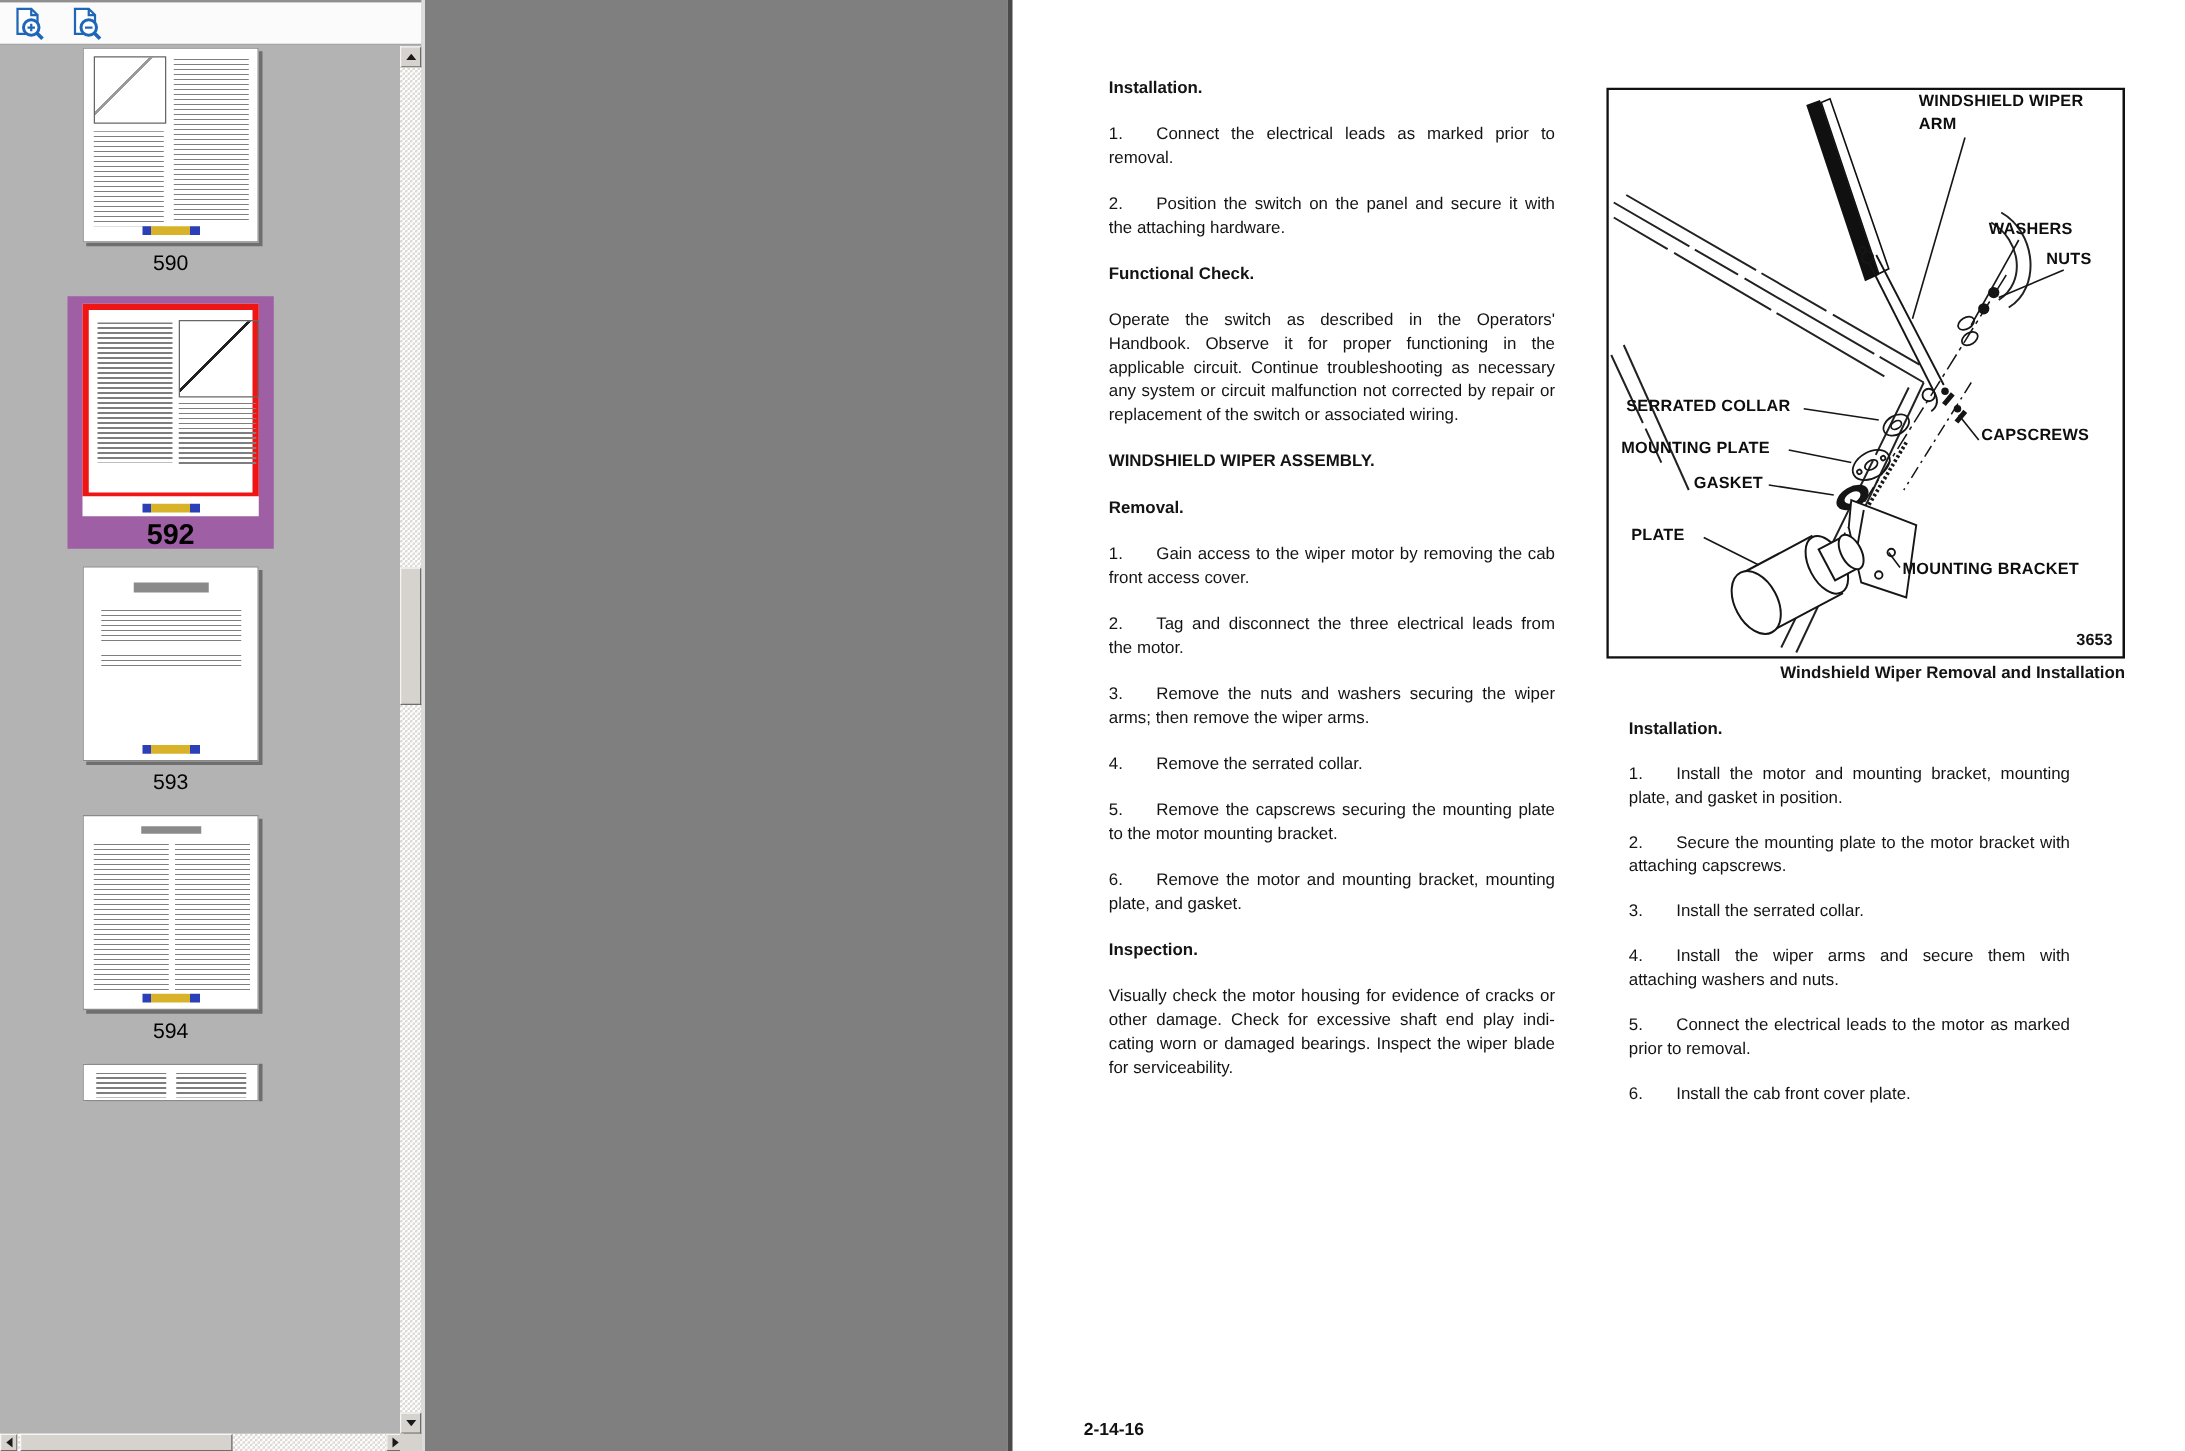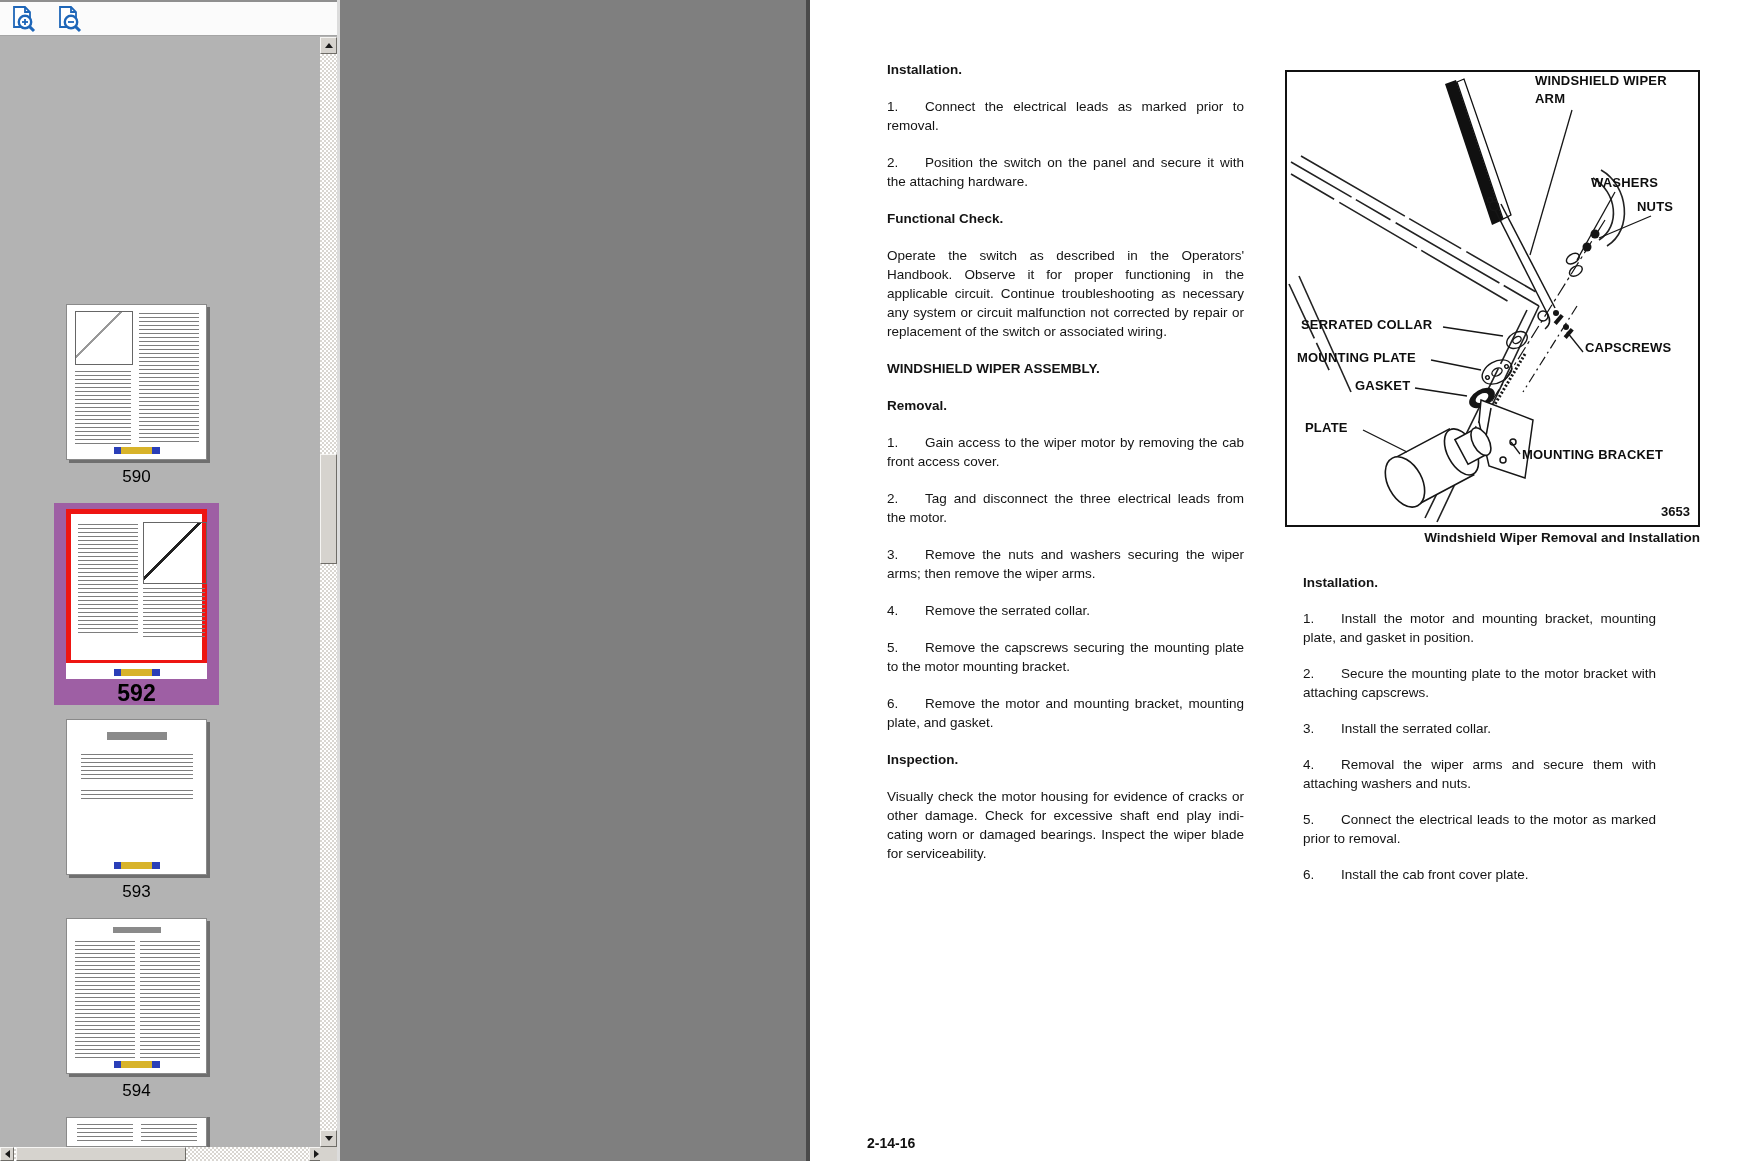--- a/index.html
+++ b/index.html
@@ -10,21 +10,21 @@
   .sidebar{position:absolute;left:0;top:0;width:340px;height:100%;background:#b3b3b3;
            border-right:3px solid #dcdcdc;box-sizing:border-box;}
   .sidebar-topline{position:absolute;left:0;top:0;width:100%;height:2px;background:#8f8f8f;}
   .toolbar{position:absolute;left:0;top:2px;width:100%;height:34px;background:#fbfbfb;
            border-bottom:1px solid #a5a5a5;box-sizing:border-box;display:flex;align-items:center;gap:16px;padding-left:8px;}
   .tb-btn{width:30px;height:30px;background:transparent;border:none;padding:0;cursor:pointer;}
   .tb-btn svg{display:block;}
 
   
   .thumbs{position:absolute;left:0;top:37px;width:273px;bottom:14px;overflow:hidden;
-          display:flex;flex-direction:column;align-items:center;padding-top:1px;justify-content:flex-end;}
+          display:flex;flex-direction:column;align-items:center;padding-top:1px;}
   .thumb{display:flex;flex-direction:column;align-items:center;margin-bottom:16px;flex:none;}
   .thumb-page{position:relative;width:141px;height:156px;background:#fff;border:1px solid #8a8a8a;
               box-shadow:3px 3px 0 #6f6f6f;box-sizing:border-box;}
   .thumb-label{margin-top:7px;font-size:17px;color:#000;line-height:20px;}
   .thumb-label:empty{display:none;}
   .m1,.m2,.m3,.m4{position:absolute;}
   .ref-bar{position:absolute;left:50%;transform:translateX(-50%);bottom:5px;width:46px;height:7px;
            background:linear-gradient(90deg,#2a3fb8 0 7px,#d8b32a 7px 38px,#2a3fb8 38px);}
   
   .st{background-image:repeating-linear-gradient(to bottom,#7e7e7e 0 1px,transparent 1px 4px);}
@@ -386,21 +386,21 @@
 
     <div class="col col-right">
   <p class="block b-heading"><span>Installation.</span></p>
 
   <p class="block b-item"><span class="num">1.</span><span>Install the motor and mounting bracket, mounting plate, and gasket in position.</span></p>
 
   <p class="block b-item"><span class="num">2.</span><span>Secure the mounting plate to the motor bracket with attaching capscrews.</span></p>
 
   <p class="block b-item"><span class="num">3.</span><span>Install the serrated collar.</span></p>
 
-  <p class="block b-item"><span class="num">4.</span><span>Removal the wiper arms and secure them with attaching washers and nuts.</span></p>
+  <p class="block b-item"><span class="num">4.</span><span>Install the wiper arms and secure them with attaching washers and nuts.</span></p>
 
   <p class="block b-item"><span class="num">5.</span><span>Connect the electrical leads to the motor as marked prior to removal.</span></p>
 
   <p class="block b-item"><span class="num">6.</span><span>Install the cab front cover plate.</span></p>
 </div>
 
     <div class="page-footer">2-14-16</div>
   </div>
 </div>
 

